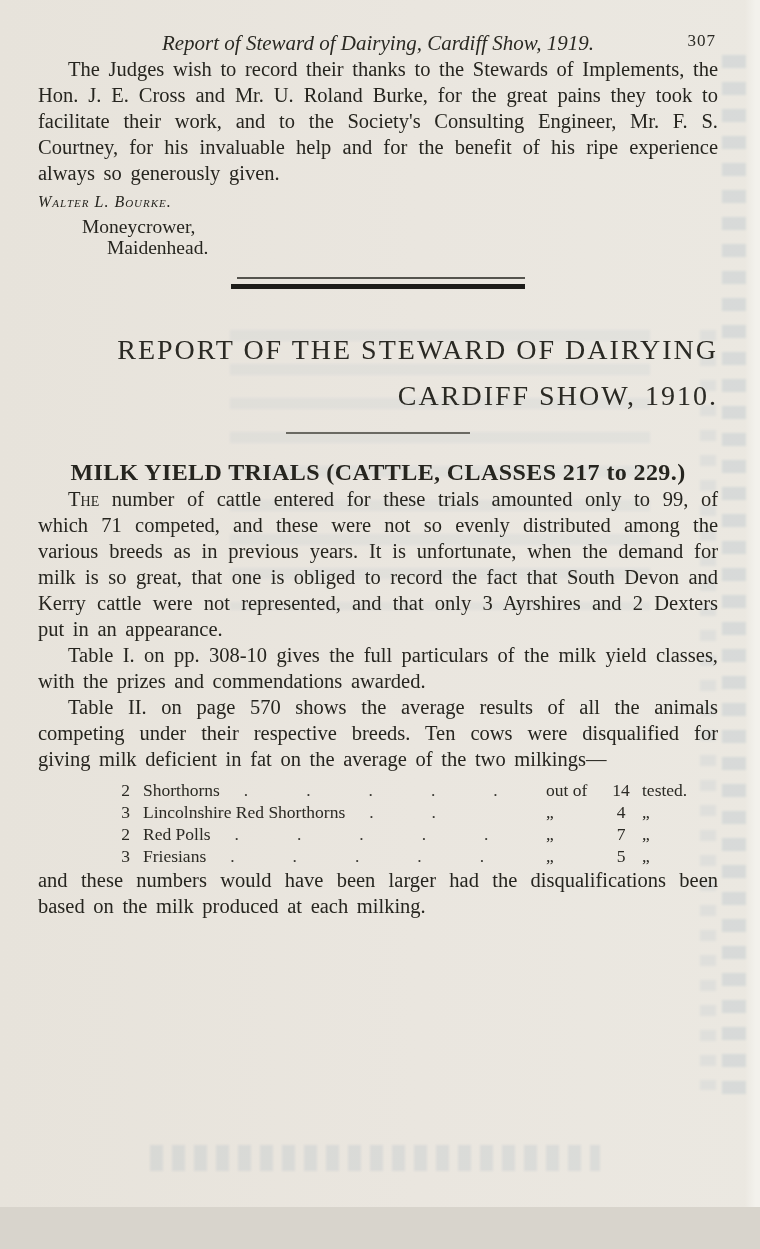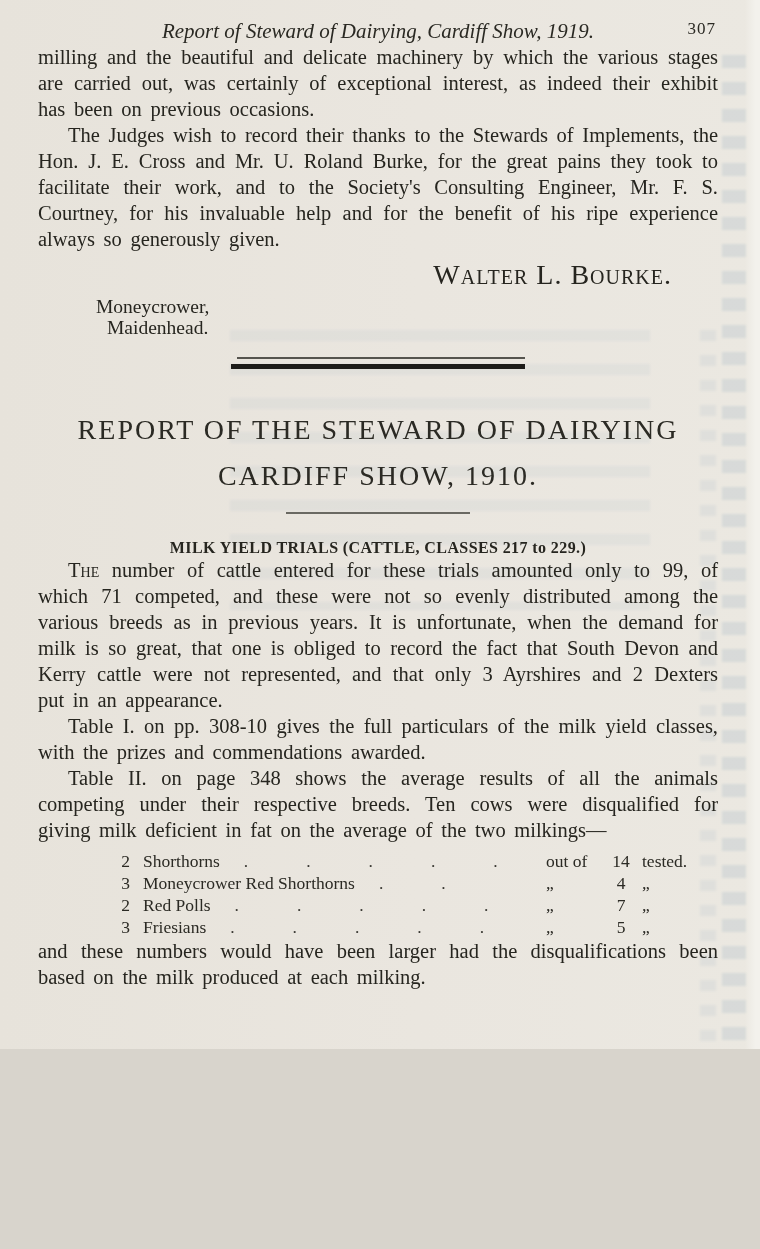--- a/index.html
+++ b/index.html
@@ -1,27 +1,27 @@
 <!DOCTYPE html>
 <html><head>
 <meta charset="utf-8">
 <style>
   html, body { margin: 0; padding: 0; }
   body { background: #d8d4cc; font-family: "Liberation Serif", "DejaVu Serif", serif; }
 
   .page {
     position: relative;
     width: 760px;
-    height: 1049px;
+    height: 1207px;
     margin: 0;
     background: linear-gradient(90deg, #e7e3db 0%, #eae6df 55%, #ebe8e1 100%);
     color: #25241f;
     overflow: hidden;
     box-sizing: border-box;
-    padding: 4px 42px 0 38px;
+    padding: 16px 42px 0 38px;
   }
 
   
   .page-edge {
     position: absolute; top: 0; right: 0; width: 15px; height: 100%;
     background: linear-gradient(90deg, rgba(244,242,237,0) 0%, #f3f1ec 70%);
     pointer-events: none;
   }
 
   
@@ -70,53 +70,54 @@
   }
   p.indent { text-indent: 30px; }
   .smallcaps { font-variant: small-caps; }
 
   .m-p1 { margin-top: 22px; }
   .m-p2 { margin-top: 18px; }
 
   
   .signature {
     margin-top: 7px;
-    text-align: right;
+    text-align: left;
     padding-right: 46px;
     font-variant: small-caps;
-    font-size: 28px;
+    font-size: 16px;
     letter-spacing: 1px;
     color: #26251f;
+    font-style: italic;
   }
   .addr { font-size: 19.5px; line-height: 21px; color: #26251f; }
-  .addr-1 { margin-top: 5px; margin-left: 58px; }
+  .addr-1 { margin-top: 5px; margin-left: 44px; }
   .addr-2 { margin-left: 69px; }
 
   
   .double-rule { width: 294px; margin: 19px auto 0 auto; }
   .double-rule .thin  { height: 2px; background: #55544e; margin-left: 6px; }
   .double-rule .gap   { height: 5px; }
   .double-rule .thick { height: 5px; background: #1d1c19; }
 
   
   .report-title {
     margin: 38px 0 0 0;
-    text-align: center;
+    text-align: right;
     font-size: 28px;
     font-weight: 400;
     line-height: 46px;
     letter-spacing: 2px;
     color: #2b2a24;
   }
   .short-rule { width: 184px; height: 2px; background: #6a6962; margin: 13px auto 0 auto; }
 
   .subheading {
     margin: 25px 0 0 0;
     text-align: center;
-    font-size: 16px;
+    font-size: 24px;
     font-weight: 700;
     letter-spacing: 0.4px;
     color: #26251f;
   }
 
   .m-p3 { margin-top: 17px; }
   .m-cont { margin-top: 2px; }
 
   
   .qual-list { margin: 7px 10px 0 76px; font-size: 17.5px; color: #2b2a24; }
@@ -141,21 +142,20 @@
   <div class="ghost ghost-rows-bottom"></div>
   <div class="page-edge"></div>
 
   <div class="content">
 
     <div class="running-header">
       <span>Report of Steward of Dairying, Cardiff Show, 1919.</span>
       <span class="page-num">307</span>
     </div>
 
-    <p class="body m-p1">milling and the beautiful and delicate machinery by which the various stages are carried out, was certainly of exceptional interest, as indeed their exhibit has been on previous occasions.</p>
 
     <p class="body indent m-p2">The Judges wish to record their thanks to the Stewards of Implements, the Hon. J. E. Cross and Mr. U. Roland Burke, for the great pains they took to facilitate their work, and to the Society's Consulting Engineer, Mr. F. S. Courtney, for his invaluable help and for the benefit of his ripe experience always so generously given.</p>
 
     <div class="signature">Walter L. Bourke.</div>
     <div class="addr addr-1">Moneycrower,</div>
     <div class="addr addr-2">Maidenhead.</div>
 
     <div class="double-rule">
       <div class="thin"></div>
       <div class="gap"></div>
@@ -169,34 +169,34 @@
 
     <div class="short-rule"></div>
 
     <h2 class="subheading">MILK YIELD TRIALS (CATTLE, CLASSES 217 to 229.)</h2>
 
     <p class="body indent m-p3"><span class="smallcaps">The</span> <span>number of cattle entered for these trials amounted only to 99, of which 71 competed, and these were not so evenly distributed among the various breeds as in previous years. It is unfortunate, when the demand for milk is so great, that one is obliged to record the fact that South Devon and Kerry cattle were not represented, and that only 3 Ayrshires and 2 Dexters put in an appearance.</span></p>
 
 
     <p class="body indent m-cont">Table I. on pp. 308-10 gives the full particulars of the milk yield classes, with the prizes and commendations awarded.</p>
 
-    <p class="body indent m-cont">Table II. on page 348 shows the average results of all the animals competing under their respective breeds.  Ten cows were disqualified for giving milk deficient in fat on the average of the two milkings—</p>
+    <p class="body indent m-cont">Table II. on page 570 shows the average results of all the animals competing under their respective breeds.  Ten cows were disqualified for giving milk deficient in fat on the average of the two milkings—</p>
 
     <div class="qual-list">
       <div class="qual-row">
         <span class="q-count">2</span>
         <span class="q-breed">Shorthorns</span>
         <span class="q-dots">.....</span>
         <span class="q-c1">out of</span>
         <span class="q-c2">14</span>
         <span class="q-c3">tested.</span>
       </div>
       <div class="qual-row">
         <span class="q-count">3</span>
-        <span class="q-breed">Moneycrower Red Shorthorns</span>
+        <span class="q-breed">Lincolnshire Red Shorthorns</span>
         <span class="q-dots">..</span>
         <span class="q-c1">„</span>
         <span class="q-c2">4</span>
         <span class="q-c3">„</span>
       </div>
       <div class="qual-row">
         <span class="q-count">2</span>
         <span class="q-breed">Red Polls</span>
         <span class="q-dots">.....</span>
         <span class="q-c1">„</span>

